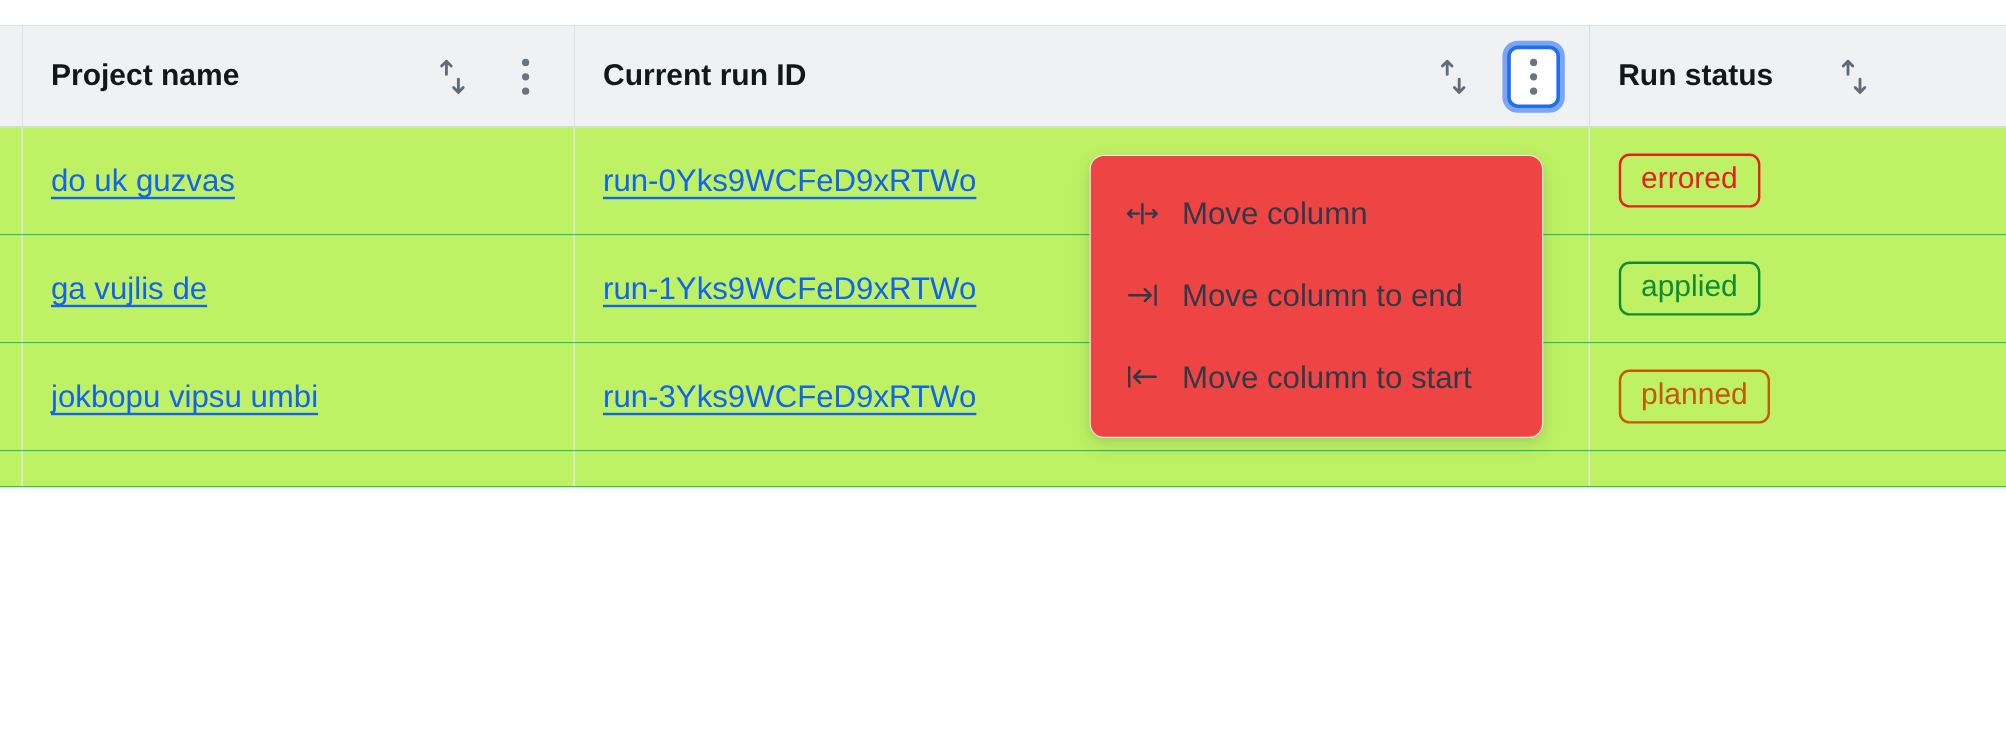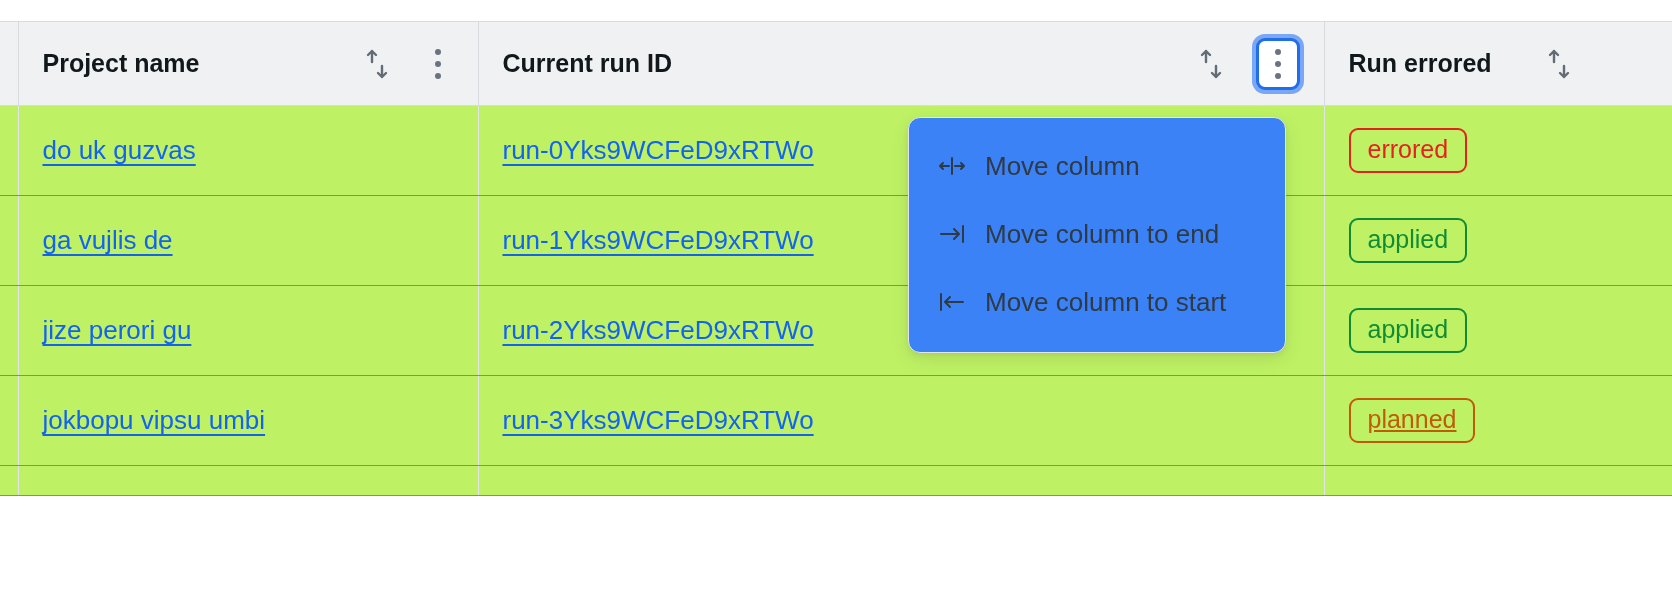--- a/index.html
+++ b/index.html
@@ -114,29 +114,29 @@
     display: inline-block;
     padding: 7px 17px 9px 17px;
     border: 2px solid currentColor;
     border-radius: 9px;
     font-size: 25px;
     line-height: 1;
     white-space: nowrap;
   }
   .badge.errored { color: #e5221f; text-align: right; }
   .badge.applied { color: #118c35; }
-  .badge.planned { color: #c2590b; text-decoration: underline; }
+  .badge.planned { color: #c2590b; }
 
   
   .menu {
     position: absolute;
     left: 908px;
-    top: 96px;
+    top: 108px;
     width: 378px;
-    background: #3b82f6;
+    background: #ef4444;
     border: 1px solid #e4e6e9;
     border-radius: 12px;
     box-shadow: 0 6px 18px rgba(16,24,40,0.10), 0 2px 5px rgba(16,24,40,0.06);
     padding: 14px 0 16px 0;
     z-index: 40;
   }
   .menu-item {
     display: flex;
     align-items: center;
     gap: 18px;
@@ -208,21 +208,21 @@
                 <i></i>
                   <i></i>
                   <i></i>
               </span>
             </button>
           </div>
         </th>
 
         <th class="last">
           <div class="th-inner">
-            <span class="th-label">Run errored</span>
+            <span class="th-label">Run status</span>
             <button class="icon-btn sort-icon" style="margin-left:22px;">
               <svg width="26" height="30" viewBox="0 0 26 30" fill="none" stroke="#636c76" stroke-width="2.4" stroke-linecap="round" stroke-linejoin="round">
                 <path d="M8 13 V2 M4 6 L8 2 L12 6"></path>
                 <path d="M18 17 V28 M14 24 L18 28 L22 24"></path>
               </svg>
             </button>
             <span class="th-spacer"></span>
           </div>
         </th>
 
@@ -250,32 +250,20 @@
           <a class="cell-link">ga vujlis de</a>
         </td>
         <td>
           <a class="cell-link">run-1Yks9WCFeD9xRTWo</a>
         </td>
         <td class="last">
           <span class="badge applied">applied</span>
         </td>
       </tr>
 
-      <tr>
-        <td class="select-col"></td>
-        <td>
-          <a class="cell-link">jize perori gu</a>
-        </td>
-        <td>
-          <a class="cell-link">run-2Yks9WCFeD9xRTWo</a>
-        </td>
-        <td class="last">
-          <span class="badge applied">applied</span>
-        </td>
-      </tr>
 
       <tr>
         <td class="select-col"></td>
         <td>
           <a class="cell-link">jokbopu vipsu umbi</a>
         </td>
         <td>
           <a class="cell-link">run-3Yks9WCFeD9xRTWo</a>
         </td>
         <td class="last">

